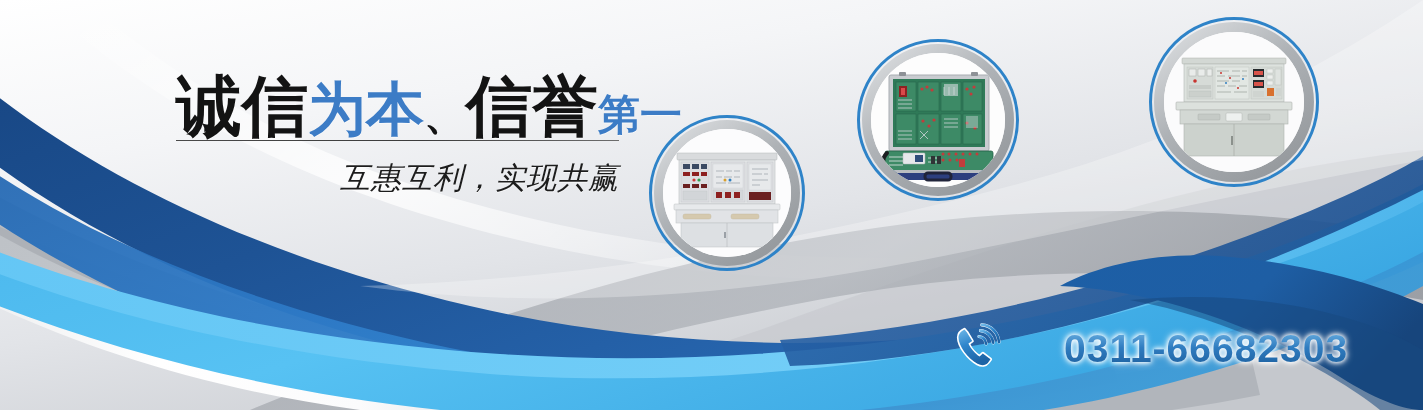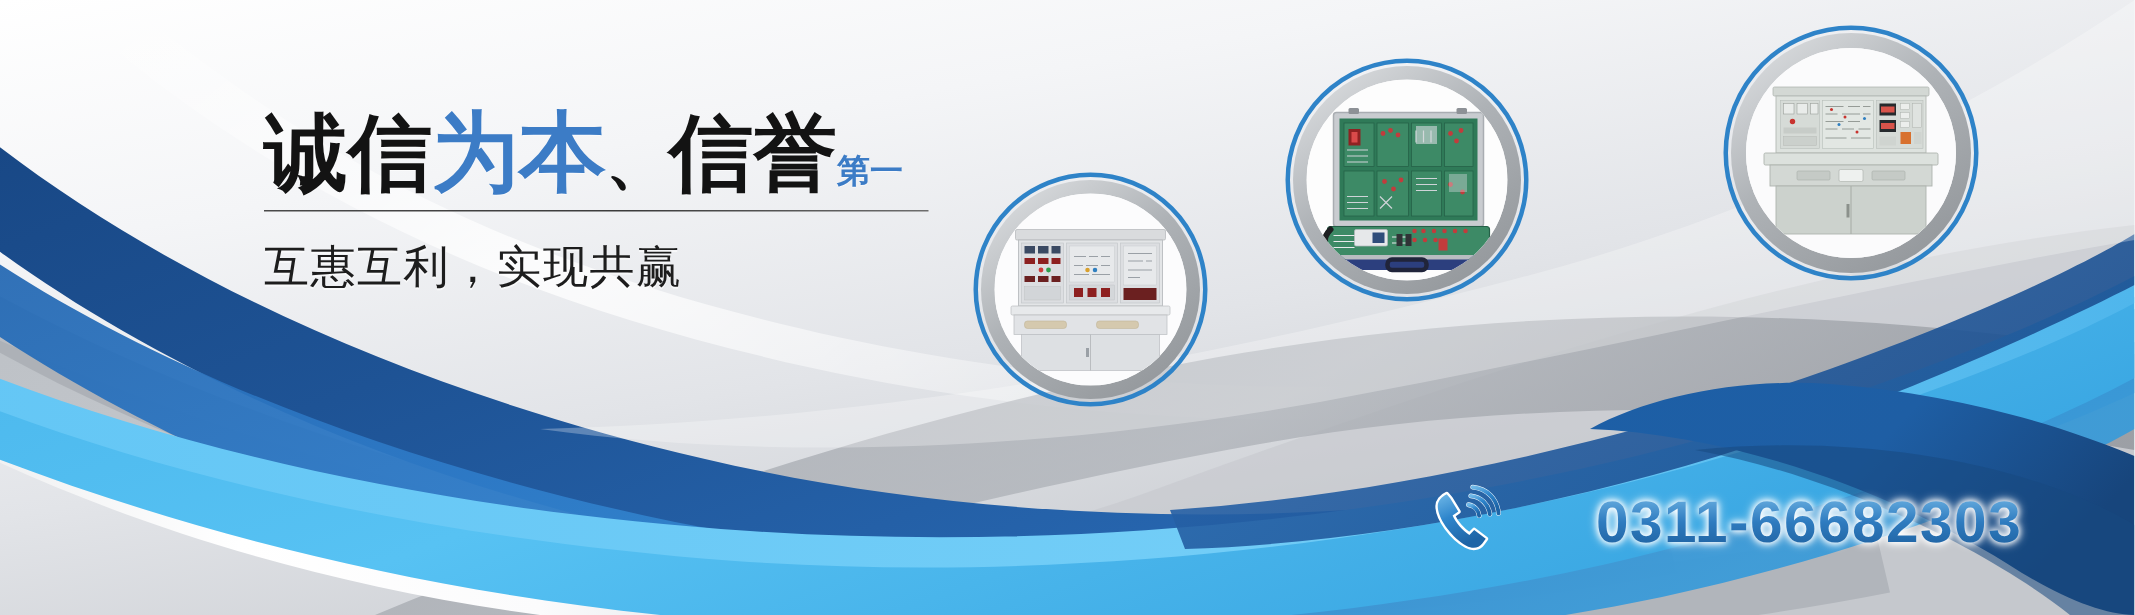--- a/index.html
+++ b/index.html
@@ -22,38 +22,40 @@
   .headline{
     margin:0;
     font-size:56px;
     line-height:1.05;
     font-weight:bold;
     color:#131313;
     letter-spacing:0px;
     white-space:nowrap;
     text-shadow:0 1px 0 rgba(255,255,255,.55);
   }
-  .headline .hl-main{font-size:56px;}
+  .headline .hl-main{font-size:66px;}
   .headline .hl-blue{color:#3c7cc6;font-size:58px;vertical-align:baseline;}
   .headline .hl-sep{font-size:42px;color:#131313;}
-  .headline .hl-blue-sm{color:#3c7cc6;font-size:22px;vertical-align:baseline;}
+  .headline .hl-blue-sm{color:#3c7cc6;font-size:42px;vertical-align:baseline;}
 
   .rule{
     position:absolute;left:176px;top:140px;width:443px;height:1px;
     background:linear-gradient(to right,#4a4a4a 0%,#3c3c3c 55%,#6d6d6d 100%);
   }
 
   .subline{
     position:absolute;left:176px;top:158px;width:443px;
     margin:0;
+    text-align:right;
     font-size:30px;
     color:#1d1d1d;
     letter-spacing:1px;
     white-space:nowrap;
     text-shadow:0 1px 0 rgba(255,255,255,.6);
+    font-style:italic;
   }
 
   
   .photo-circle{
     position:absolute;
     border-radius:50%;
     overflow:visible;
   }
   .ring-blue{
     position:absolute;inset:0;border-radius:50%;

